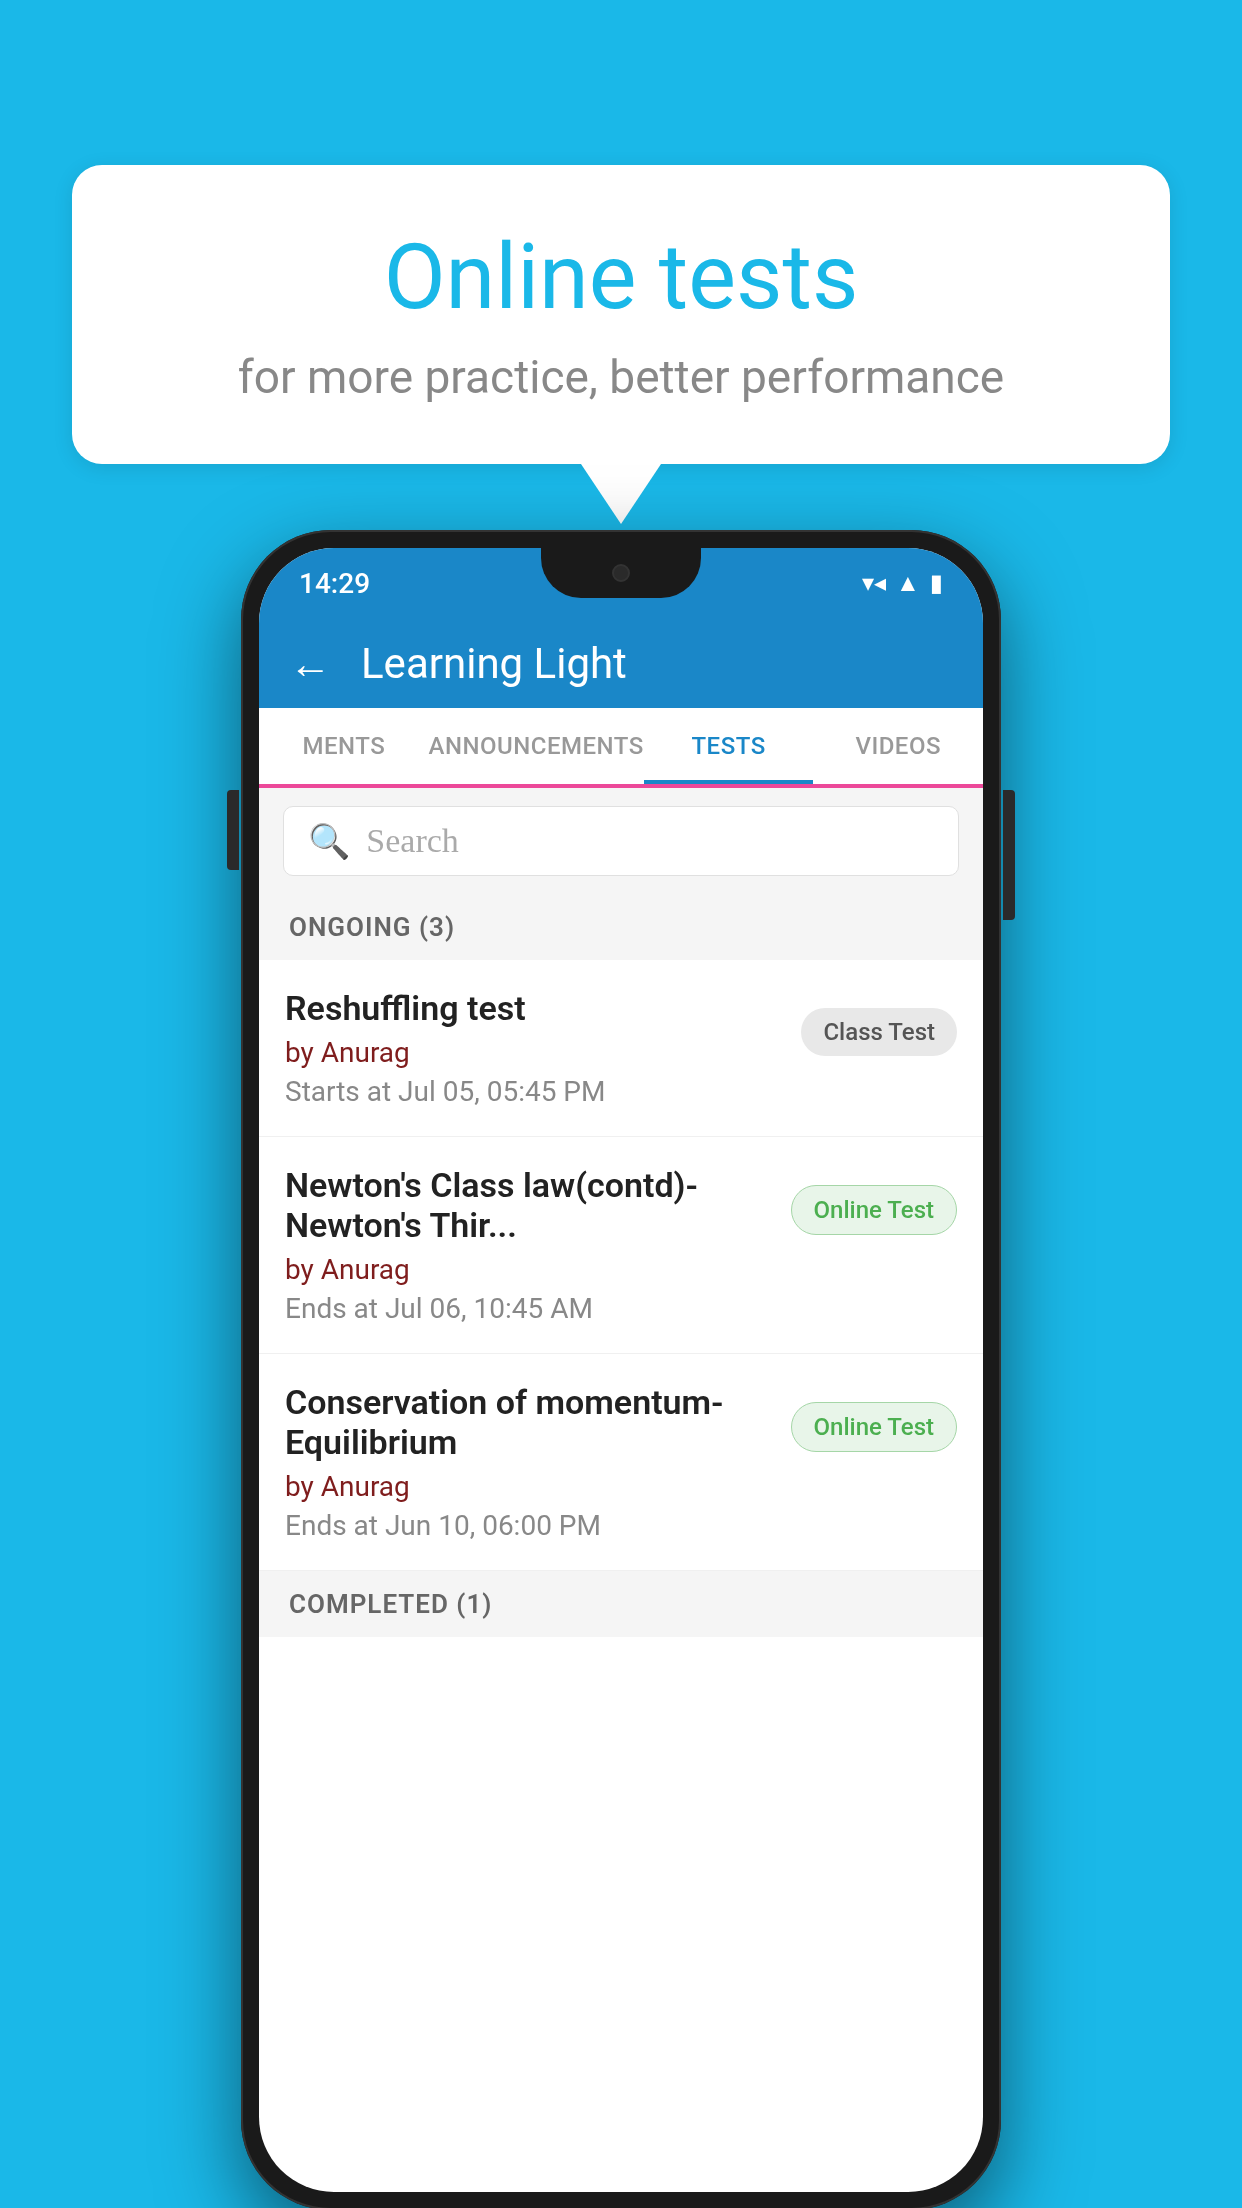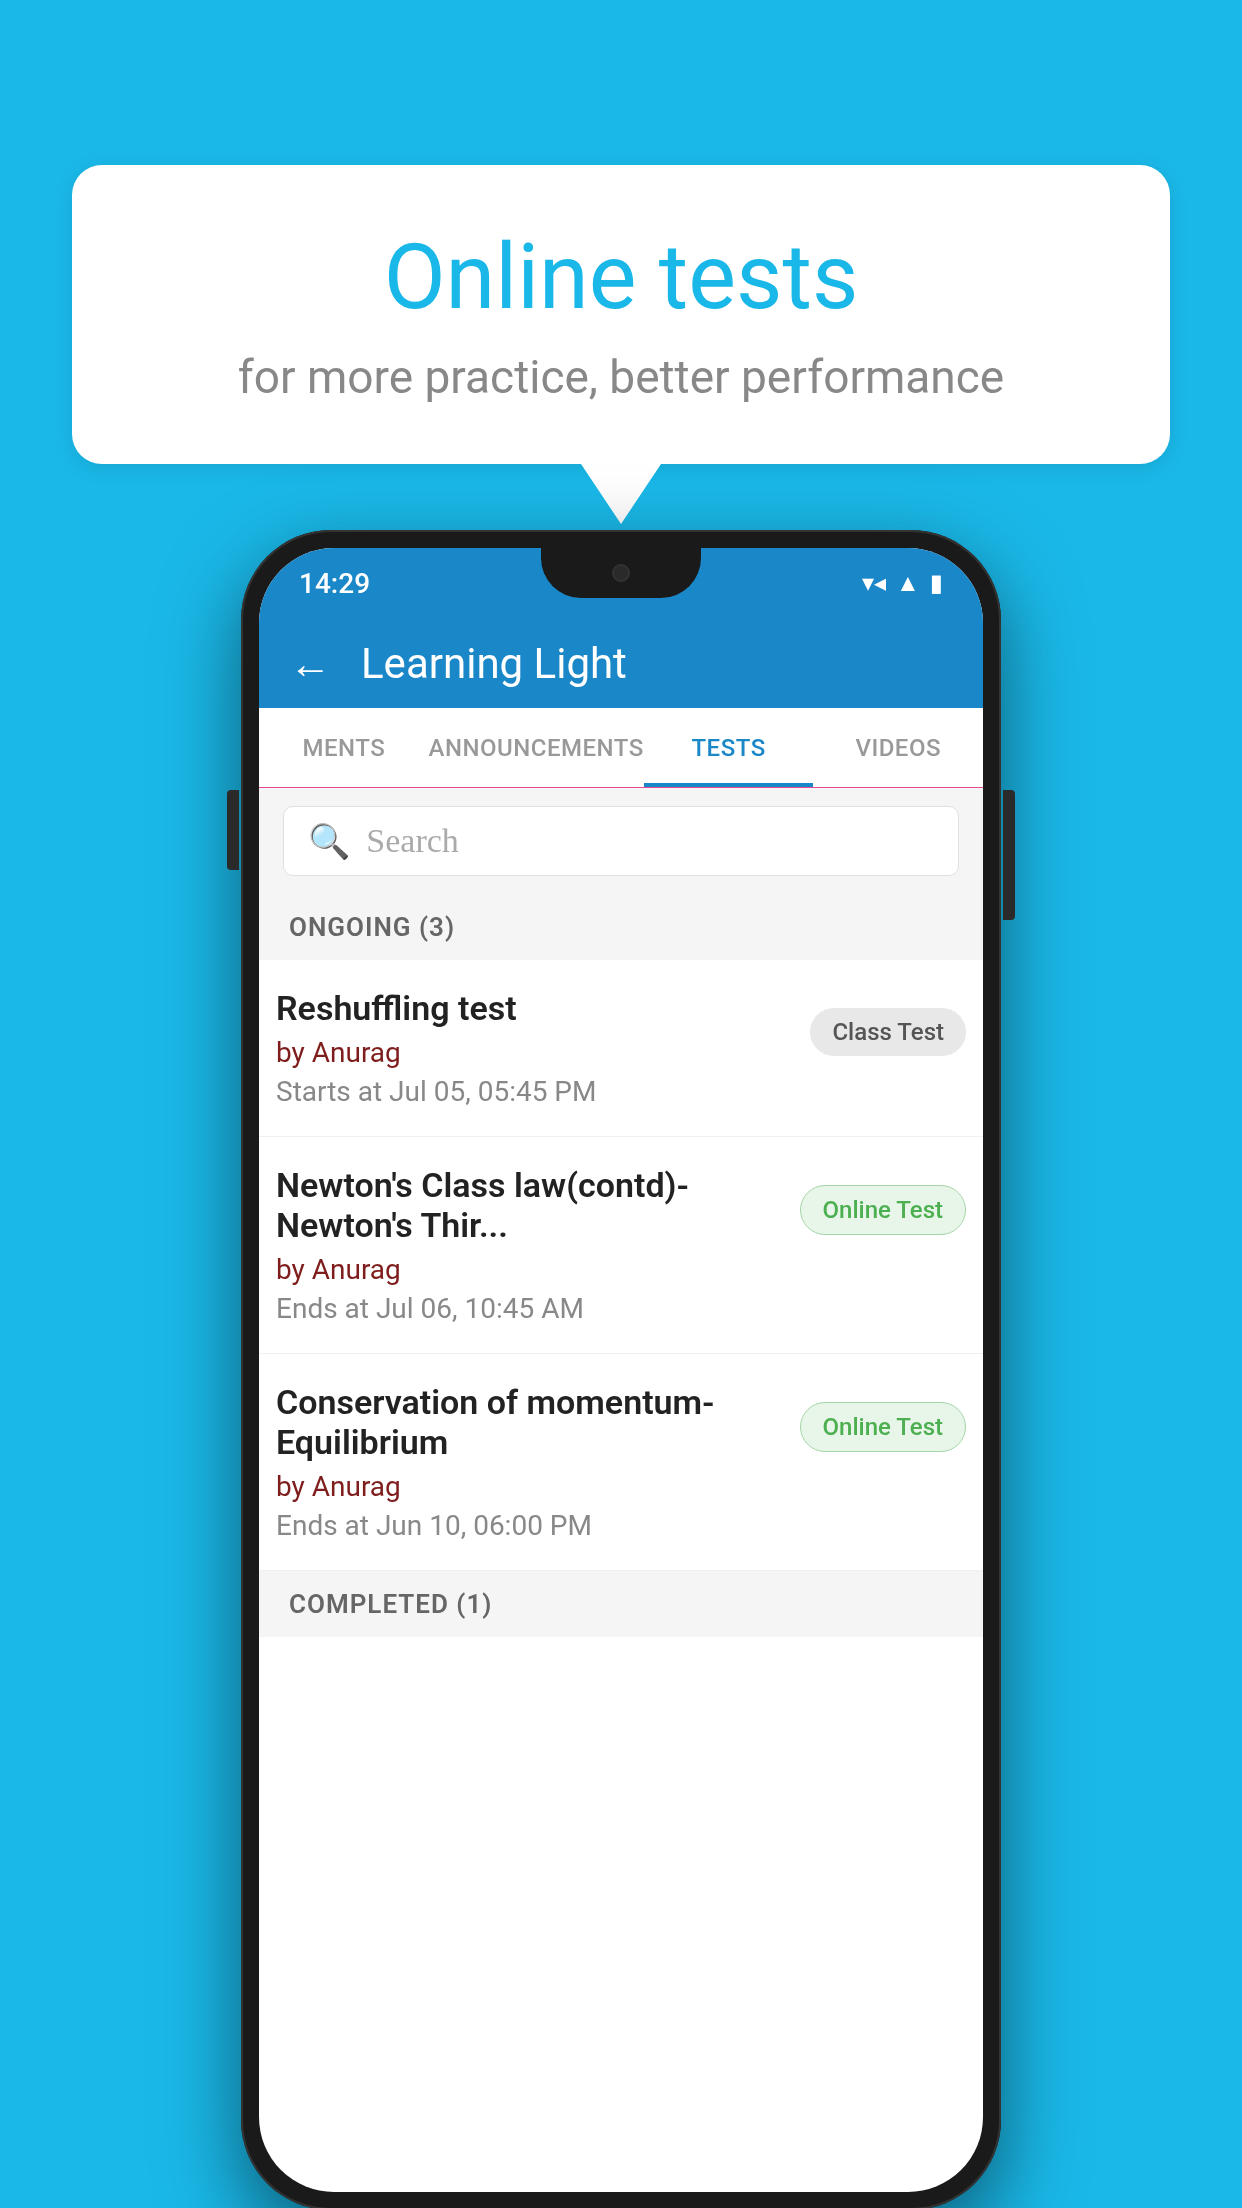--- a/index.html
+++ b/index.html
@@ -178,21 +178,21 @@
       font-size: 42px;
       font-weight: 400;
     }
 
     
     .tab-bar {
       background: white;
       height: 80px;
       display: flex;
       align-items: stretch;
-      border-bottom: 1px solid #ec4899;
+      border-bottom: 4px solid #ec4899;
     }
 
     .tab-item {
       flex: 1;
       display: flex;
       align-items: center;
       justify-content: center;
       font-size: 24px;
       font-weight: 500;
       color: #999;
@@ -253,21 +253,21 @@
       color: #666;
       letter-spacing: 1px;
     }
 
     
     .test-list {
       background: white;
     }
 
     .test-item {
-      padding: 28px 17px;
+      padding: 28px 26px;
       border-bottom: 1px solid #f0f0f0;
       display: flex;
       align-items: flex-start;
       justify-content: space-between;
     }
 
     .test-info {
       flex: 1;
       padding-right: 20px;
     }

